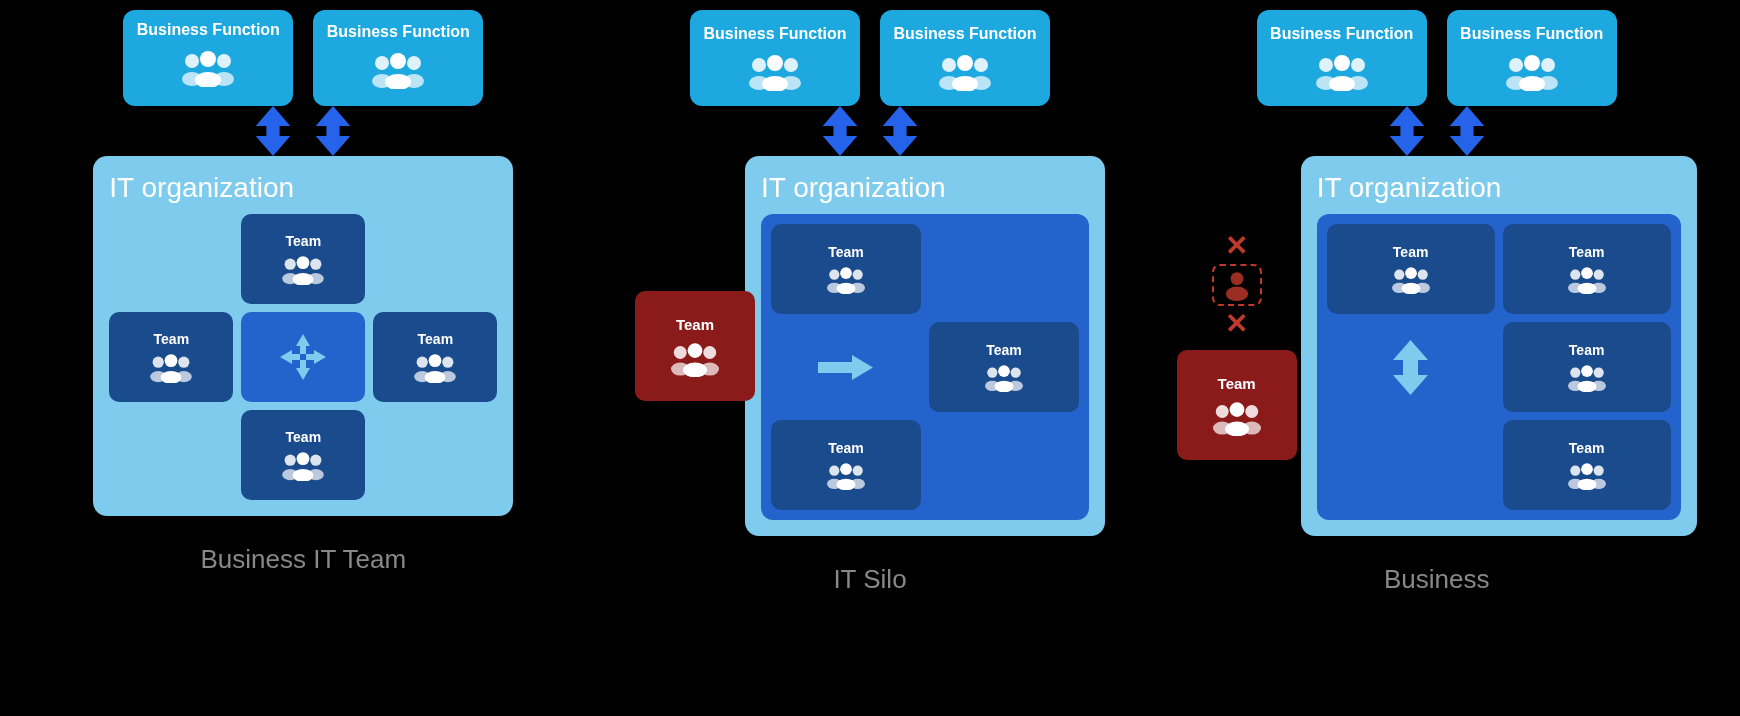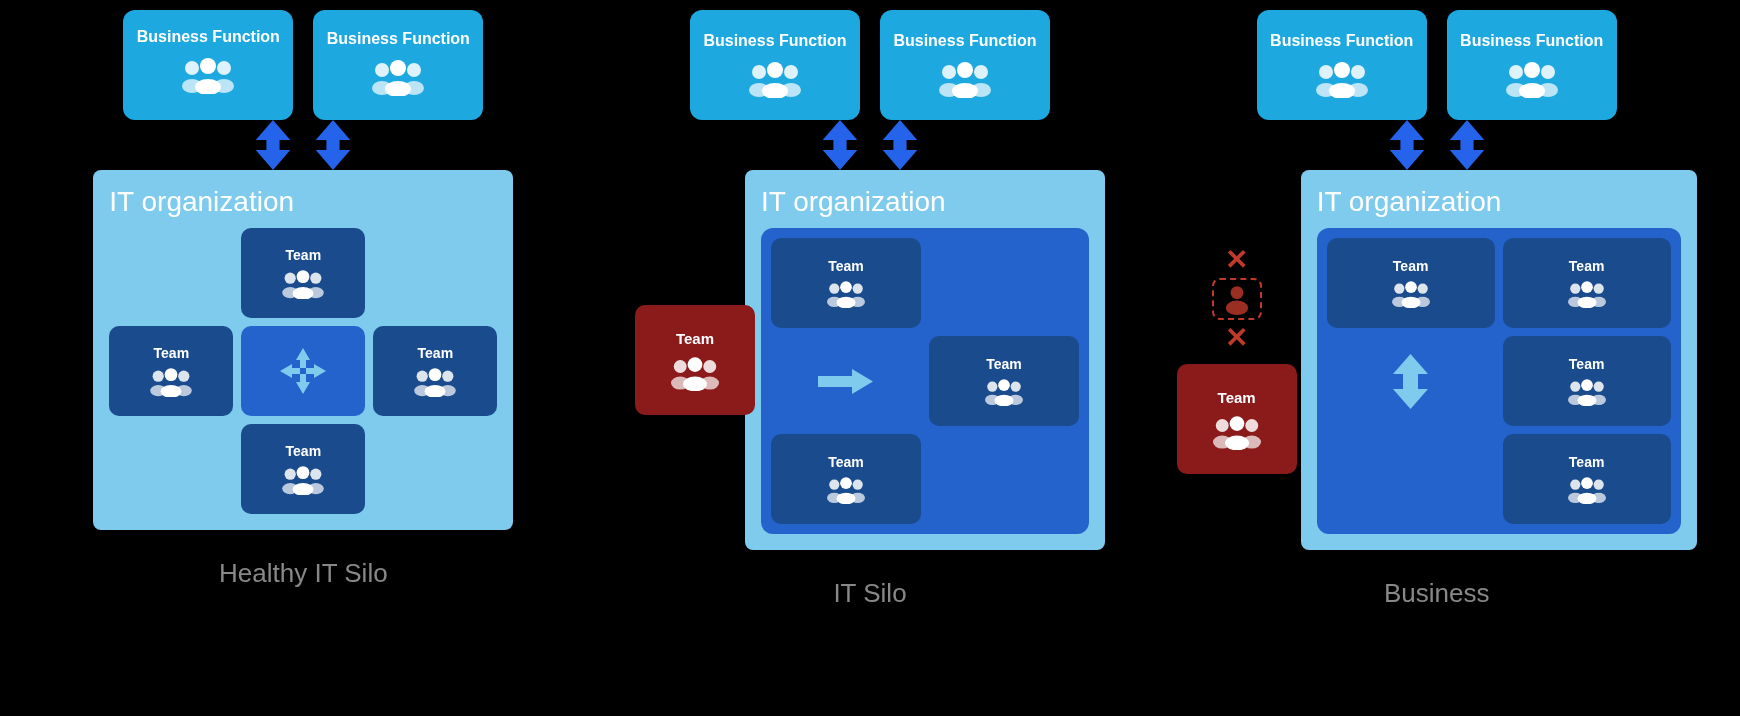--- a/index.html
+++ b/index.html
@@ -38,21 +38,21 @@
       flex-direction: row;
       gap: 20px;
       margin-bottom: 0px;
       justify-content: center;
     }
 
     .biz-box {
       background: #1da8e0;
       border-radius: 12px;
       width: 170px;
-      height: 110px;
+      height: 96px;
       display: flex;
       flex-direction: column;
       align-items: center;
       justify-content: center;
       color: #fff;
       font-size: 18px;
       font-weight: 600;
       gap: 8px;
     }
 
@@ -76,21 +76,21 @@
     }
 
     .arrow-double-v svg {
       width: 40px;
       height: 50px;
     }
 
     
     .it-org-box {
       background: #7ecbee;
-      border-radius: 8px;
+      border-radius: 14px;
       padding: 16px 16px 16px 16px;
       width: 430px;
       min-height: 330px;
       position: relative;
     }
 
     .it-org-label {
       color: #fff;
       font-size: 28px;
       font-weight: 400;
@@ -262,21 +262,21 @@
               <circle cx="42" cy="14" r="7" fill="white" opacity="0.85"></circle>
               <ellipse cx="10" cy="32" rx="10" ry="7" fill="white" opacity="0.7"></ellipse>
               <ellipse cx="26" cy="33" rx="13" ry="8" fill="white"></ellipse>
               <ellipse cx="42" cy="32" rx="10" ry="7" fill="white" opacity="0.7"></ellipse>
             </svg>
         </div>
         <div style="width:10px;"></div>
       </div>
     </div>
 
-    <div class="caption">Healthy IT Silo</div>
+    <div class="caption">Business IT Team</div>
   </div>
 
   <div class="diagram-col">
     <div class="top-boxes">
       <div class="biz-box">
         <span style="font-size:16px;font-weight:600;">Business Function</span>
         <svg width="52" height="40" viewBox="0 0 52 40" fill="none">
             <circle cx="10" cy="14" r="7" fill="white" opacity="0.85"></circle>
             <circle cx="26" cy="12" r="8" fill="white"></circle>
             <circle cx="42" cy="14" r="7" fill="white" opacity="0.85"></circle>

